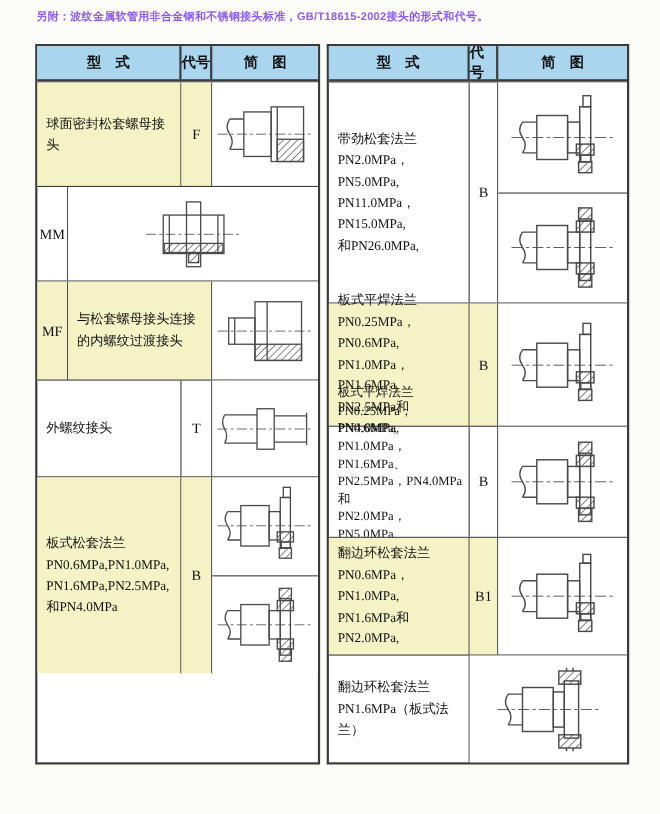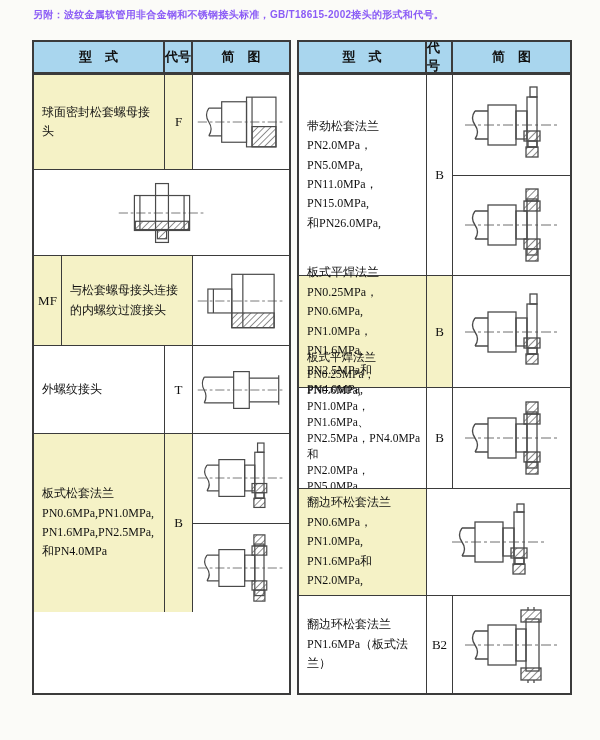--- a/index.html
+++ b/index.html
@@ -90,20 +90,21 @@
           <rect x="29" y="18" width="27" height="44"></rect>
           <rect x="56" y="13" width="32" height="54"></rect>
           <path d="M62,13 V67"></path>
           <rect x="62" y="45" width="26" height="22" fill="url(#h)"></rect>
         </g>
       </svg>
     </div>
   </div>
 
   <div class="row" style="height:86px">
+    <div class="cell code c2">MM</div>
     <div class="cell diag c3">
       <svg viewBox="0 0 100 80" width="92" height="76">
         <path d="M3,40 H97" stroke="#4a4a4a" stroke-width="0.8" fill="none" stroke-dasharray="10 3 3 3"></path>
         <g stroke="#4a4a4a" fill="none" stroke-width="1.3">
           <rect x="20" y="21" width="60" height="38"></rect>
           <path d="M26,21 V59 M74,21 V59"></path>
           <rect x="43" y="8" width="14" height="64"></rect>
           <rect x="21" y="49" width="58" height="9" fill="url(#h)"></rect>
           <rect x="45" y="58" width="10" height="10" fill="url(#h)"></rect>
         </g>
@@ -276,41 +277,41 @@
           <rect x="64" y="64" width="12" height="12" fill="url(#h)"></rect>
         </g>
       </svg>
     </div>
   </div>
 
   <div class="row" style="height:107px">
     <div class="cell type c1 hl">翻边环松套法兰
 PN0.6MPa，PN1.0MPa,
 PN1.6MPa和PN2.0MPa,</div>
+    <div class="cell code c2 hl">B1</div>
     <div class="cell diag c3">
       <svg viewBox="0 0 100 80" width="100" height="88">
         <path d="M3,40 H97" stroke="#4a4a4a" stroke-width="0.8" fill="none" stroke-dasharray="10 3 3 3"></path>
         <g stroke="#4a4a4a" fill="none" stroke-width="1.3">
           <path d="M13,26 q-5,7 0,14 q5,7 0,14 M13,26 H26 M13,54 H26"></path>
           <rect x="26" y="20" width="28" height="40"></rect>
           <rect x="54" y="26" width="11" height="28"></rect>
           <rect x="65" y="10" width="10" height="52"></rect>
           <rect x="68" y="2" width="7" height="8"></rect>
           <rect x="62" y="46" width="16" height="10" fill="url(#h)"></rect>
           <rect x="66" y="56" width="9" height="6"></rect>
           <rect x="64" y="62" width="12" height="10" fill="url(#h)"></rect>
         </g>
       </svg>
     </div>
   </div>
 
   <div class="row" style="height:98px">
     <div class="cell type c1">翻边环松套法兰
 PN1.6MPa（板式法兰）</div>
-    <div class="cell code c2">B2</div>
     <div class="cell diag c3">
       <svg viewBox="0 0 100 80" width="100" height="86">
         <path d="M3,40 H97" stroke="#4a4a4a" stroke-width="0.8" fill="none" stroke-dasharray="10 3 3 3"></path>
         <g stroke="#4a4a4a" fill="none" stroke-width="1.3">
           <path d="M13,26 q-5,7 0,14 q5,7 0,14 M13,26 H26 M13,54 H26"></path>
           <rect x="26" y="20" width="28" height="40"></rect>
           <rect x="54" y="24" width="10" height="32"></rect>
           <rect x="64" y="14" width="13" height="52"></rect>
           <rect x="59" y="5" width="20" height="12" fill="url(#h)"></rect>
           <rect x="59" y="63" width="20" height="12" fill="url(#h)"></rect>

